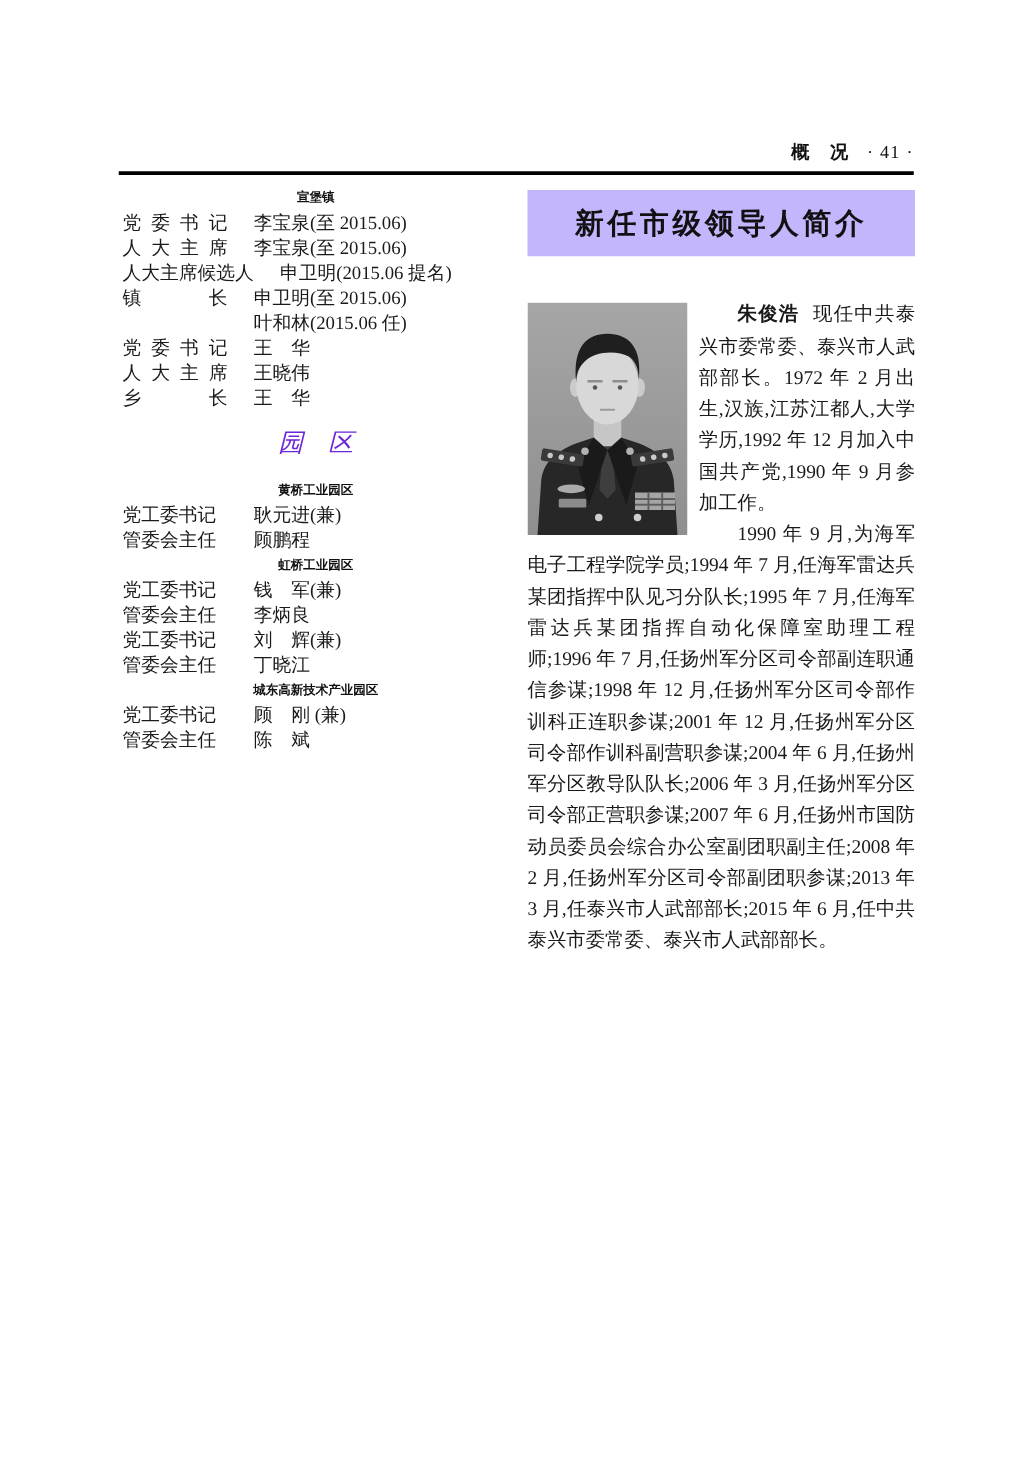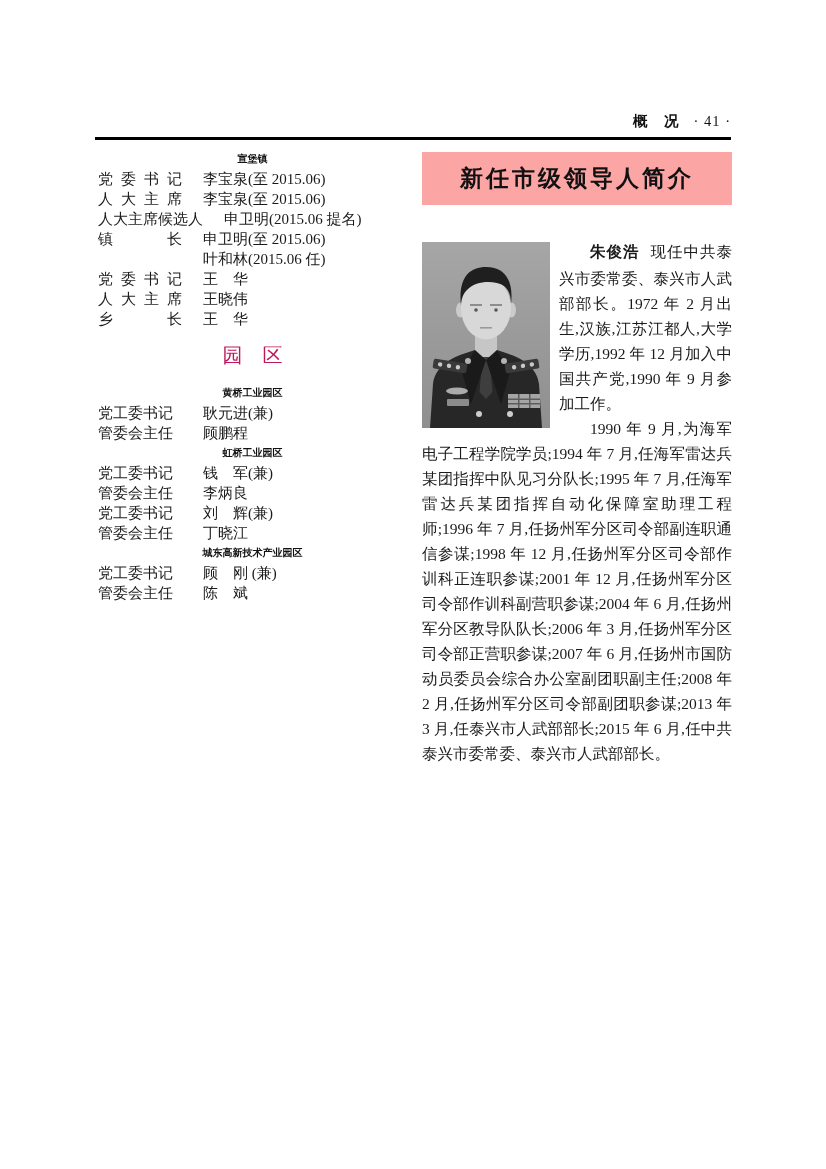--- a/index.html
+++ b/index.html
@@ -15,26 +15,26 @@
   
   .left-col { position:absolute; left:98px; top:149px; width:309px; font-size:15px; }
   .town-head, .park-head {
     text-align:center; font-family:"Liberation Sans","DejaVu Sans",sans-serif;
     font-weight:bold; font-size:10px; line-height:20px; color:#111;
   }
   .row { display:flex; line-height:20px;font-family:Liberation Serif, serif; }
   .lbl { display:inline-block; min-width:84px; margin-right:21px; white-space:nowrap; }
   .just { text-align:justify; text-align-last:justify; }
   .val { white-space:nowrap; }
-  .parks-title { text-align:center; font-size:20px; line-height:26px; margin:13px 0 15px 0; color:#be185d; }
+  .parks-title { text-align:center; font-size:20px; line-height:26px; margin:13px 0 15px 0; color:#6d28d9;font-style:italic; }
 
   
   .right-col { position:absolute; left:422px; top:152px; width:310px; }
   .banner {
-    height:53px; line-height:53px; background:#fca5a5; text-align:center;
+    height:53px; line-height:53px; background:#c4b5fd; text-align:center;
     font-family:"Liberation Sans","DejaVu Sans",sans-serif; font-weight:bold;
     font-size:23px; letter-spacing:3px; color:#111;
   }
   .bio { margin-top:34px; font-size:15.5px; line-height:25px; text-align:justify; color:#1a1a1a; }
   .bio::after { content:""; display:block; clear:both; }
   .photo { float:left; width:128px; height:186px; margin:3px 9px 4px 0; display:block; }
   .bio p { margin:0; text-indent:2em; }
   .person-name { font-family:Liberation Mono, monospace; font-weight:bold; margin-right:0.7em; }
 </style>
 </head>

